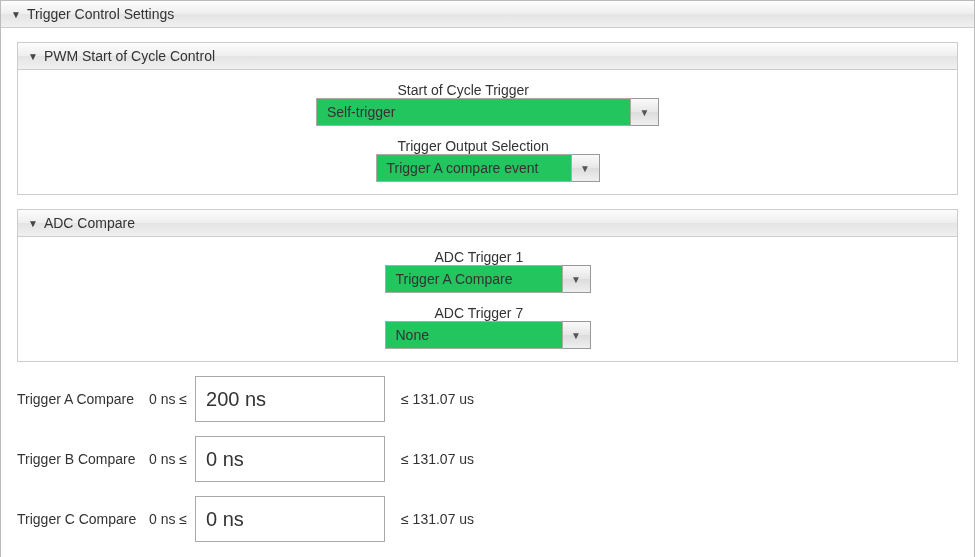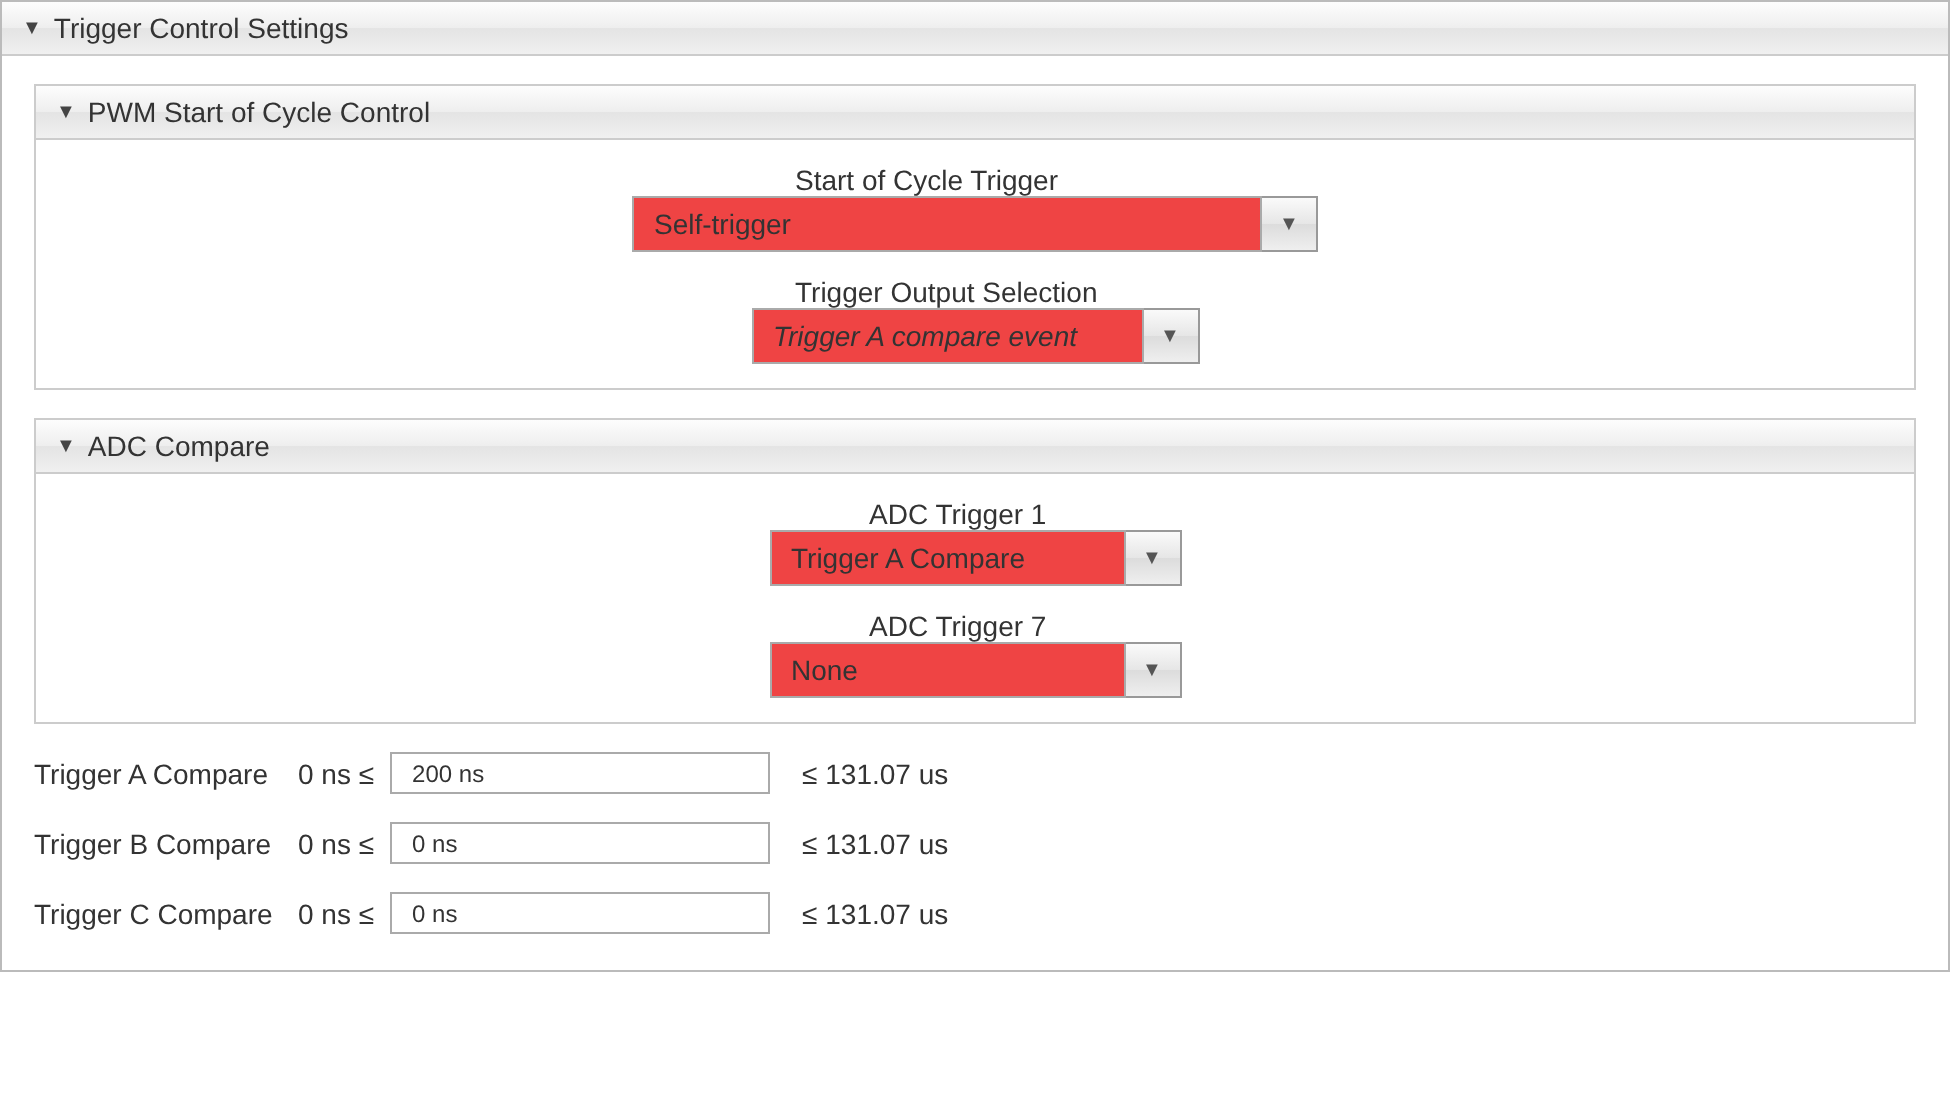--- a/index.html
+++ b/index.html
@@ -61,21 +61,21 @@
       margin-right: 10px;
       white-space: nowrap;
     }
     .select-wrap {
       display: flex;
       align-items: stretch;
     }
     .select-value {
       border: 1px solid #aaa;
       padding: 4px 10px;
-      background: #ef4444;
+      background: #22c55e;
       min-height: 28px;
       display: flex;
       align-items: center;
       color: #333;
     }
     .select-btn {
       border: 1px solid #999;
       border-left: none;
       background: linear-gradient(to bottom, #fafafa 0%, #e6e6e6 50%, #dcdcdc 51%, #efefef 100%);
       width: 28px;
@@ -85,22 +85,22 @@
       cursor: pointer;
     }
     .select-btn .caret {
       font-size: 10px;
       color: #555;
     }
     .text-input {
       border: 1px solid #aaa;
       padding: 4px 10px;
       background: #fff;
-      height: 21px;
-      font-size: 12px;
+      height: 46px;
+      font-size: 20px;
       color: #333;
       font-family: inherit;
     }
     .compare-row {
       display: flex;
       align-items: center;
       margin-bottom: 14px;
     }
     .compare-row:last-child { margin-bottom: 4px; align-items: center; }
     .compare-label {
@@ -137,21 +137,21 @@
           <div class="select-wrap">
             <div class="select-value" style="width:315px;">Self-trigger</div>
             <div class="select-btn">
               <span class="caret">▼</span>
             </div>
           </div>
         </div>
         <div class="form-row">
           <span class="form-label" style="width:170px;">Trigger Output Selection</span>
           <div class="select-wrap">
-            <div class="select-value" style="width:196px;font-style:italic;">Trigger A compare event</div>
+            <div class="select-value" style="width:196px;">Trigger A compare event</div>
             <div class="select-btn">
               <span class="caret">▼</span>
             </div>
           </div>
         </div>
       </div>
     </div>
 
     <div class="sub-panel">
       <div class="section-header">

